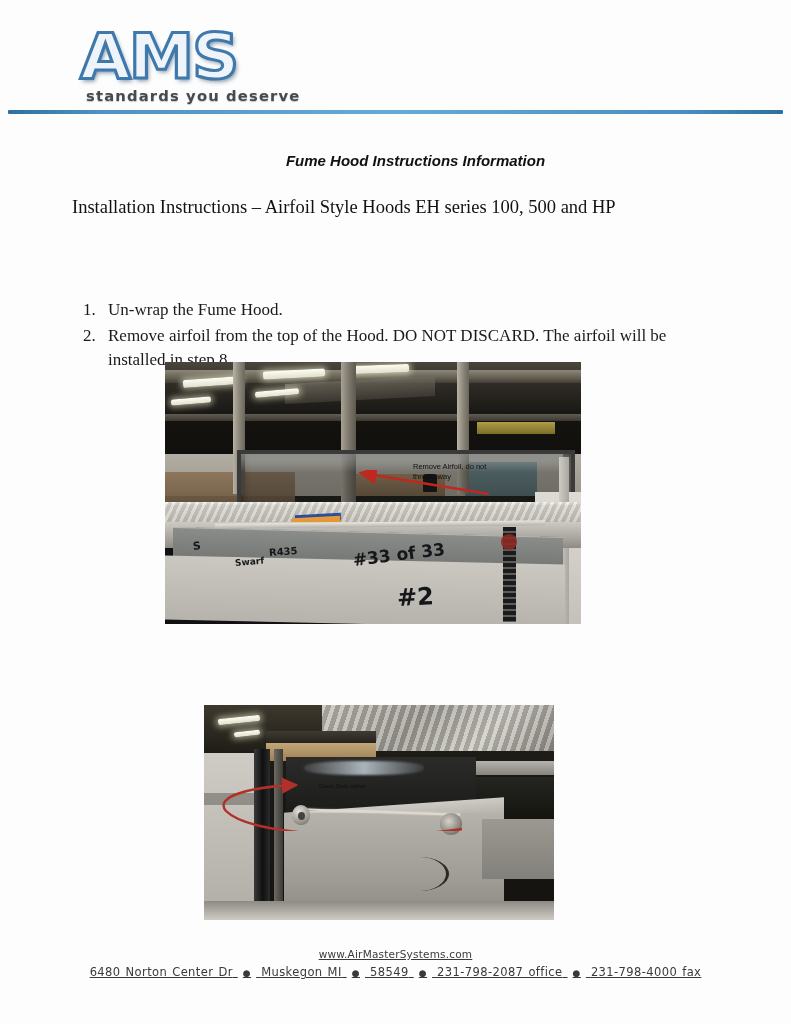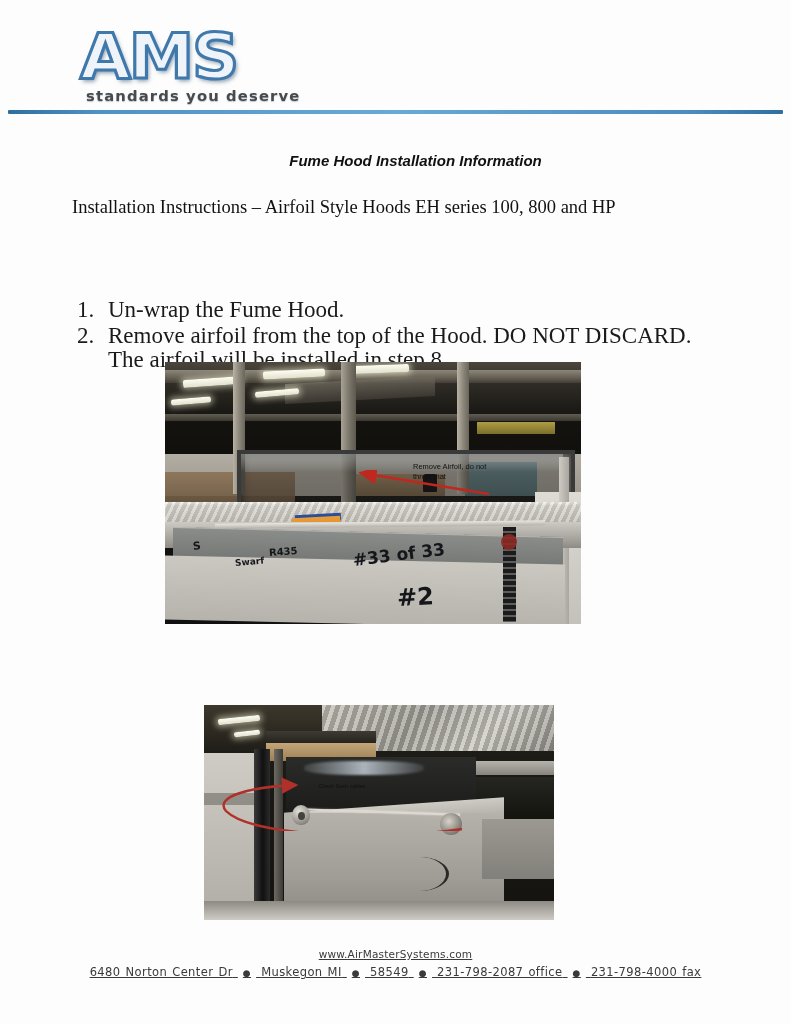--- a/index.html
+++ b/index.html
@@ -109,21 +109,21 @@
     color: #111;
   }
 
   ol.steps {
     position: absolute;
     left: 72px;
     top: 298px;
     width: 610px;
     margin: 0;
     padding: 0 0 0 28px;
-    font-size: 23px;
+    font-size: 17px;
     line-height: 24.5px;
     list-style-position: outside;
   }
   ol.steps li {
     margin: 0 0 1px 0;
     padding-left: 8px;
   }
 
   .step3 {
     position: absolute;
@@ -486,23 +486,23 @@
 <div class="page">
 
   <div class="header">
     <div class="logo-wrap">
       <div class="logo-ams">AMS</div>
       <div class="logo-tag">standards you deserve</div>
     </div>
     <div class="rule"></div>
   </div>
 
-  <div class="doc-title">Fume Hood Installation Information</div>
-
-  <div class="subtitle">Installation Instructions – Airfoil Style Hoods EH series 100, 800 and HP</div>
+  <div class="doc-title">Fume Hood Instructions Information</div>
+
+  <div class="subtitle">Installation Instructions – Airfoil Style Hoods EH series 100, 500 and HP</div>
 
 
   <ol class="steps">
     <li>Un-wrap the Fume Hood.</li>
     <li>Remove airfoil from the top of the Hood.  DO NOT DISCARD.  The airfoil will be installed in step 8.</li>
   </ol>
 
   <div class="photo photo-1">
     <div class="ph-layer p1-ceiling"></div>
     <div class="ph-layer p1-beam"></div>
@@ -542,21 +542,21 @@
     <div class="ph-layer p1-lowerpanel"></div>
     <div class="ph-layer p1-chain"></div>
     <div class="ph-layer p1-redclip"></div>
 
     <span class="hand" style="left:28px;  top:178px; font-size:11px; transform:rotate(-6deg);">S</span>
     <span class="hand" style="left:104px; top:185px; font-size:10px; transform:rotate(-4deg);">R435</span>
     <span class="hand" style="left:70px;  top:196px; font-size:9px;  transform:rotate(-5deg);">Swarf</span>
     <span class="hand" style="left:188px; top:188px; font-size:17px; transform:rotate(-7deg);">#33 of 33</span>
     <span class="hand" style="left:232px; top:222px; font-size:24px; transform:rotate(-3deg);">#2</span>
 
-    <div class="ann1-text">Remove Airfoil, do not throw that</div>
+    <div class="ann1-text">Remove Airfoil, do not throw away</div>
     <svg class="ann1-arrow" viewBox="0 0 140 26">
       <defs>
         <marker id="ah1" markerWidth="7" markerHeight="7" refX="6" refY="3.5" orient="auto">
           <path d="M7,3.5 L0,0 L0,7 z" fill="#c0271e"></path>
         </marker>
       </defs>
       <path d="M138,24 L10,3" stroke="#c0271e" stroke-width="2.6" fill="none" marker-end="url(#ah1)"></path>
     </svg>
   </div>
 

